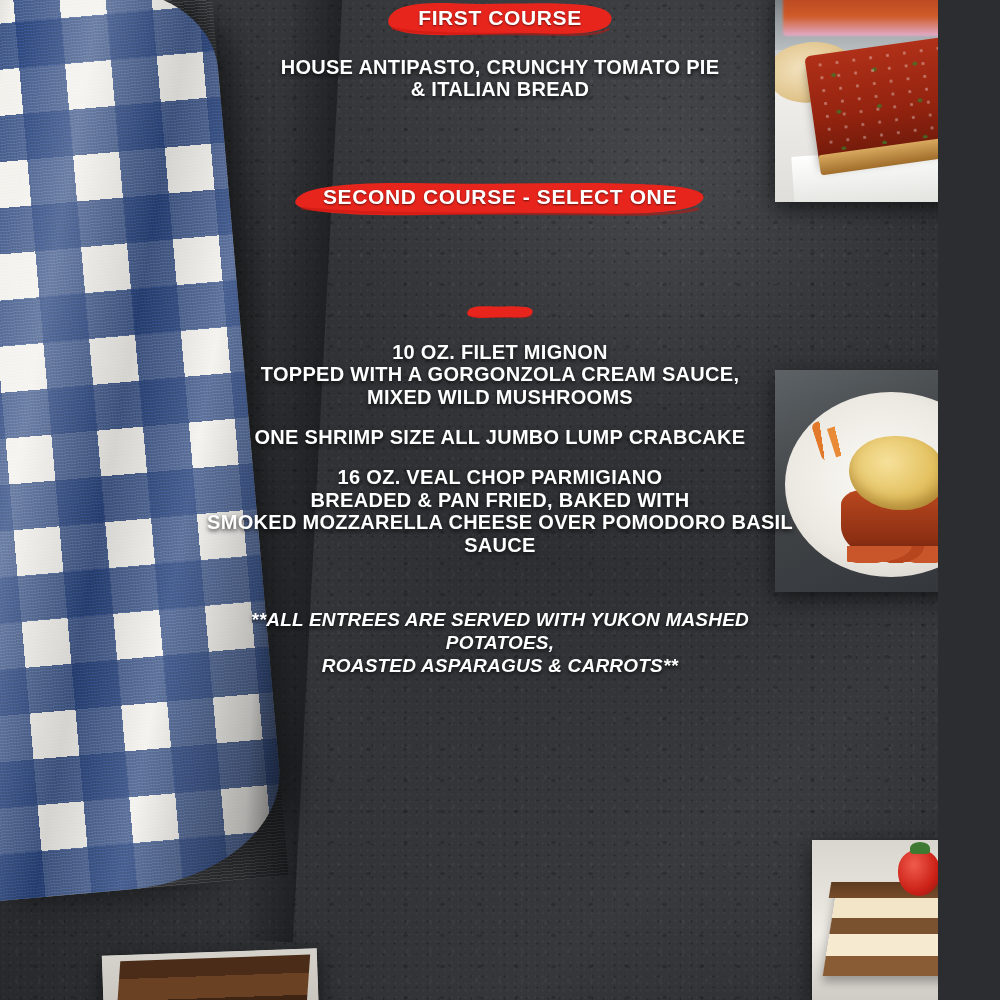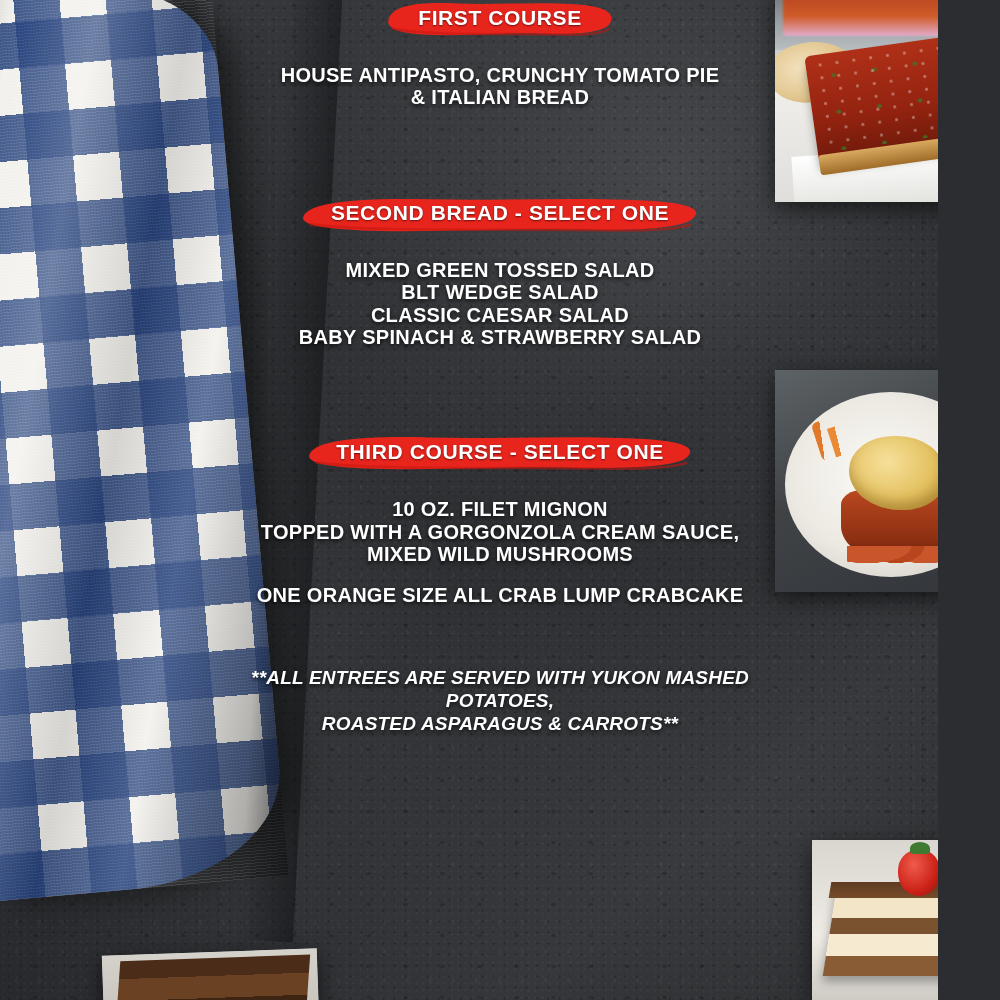--- a/index.html
+++ b/index.html
@@ -276,21 +276,21 @@
     z-index: -1;
   }
   .course-header .brush svg { display: block; width: 100%; height: 100%; }
 
   .dish {
     font-size: 20px;
     font-weight: bold;
     line-height: 1.12;
     letter-spacing: 0.3px;
     text-shadow: 0 2px 4px rgba(0,0,0,0.75);
-    margin: 12px;
+    margin: 4px;
   }
   .dish + .dish { margin-top: 18px; text-align: center; }
 
   .note {
     font-size: 19px;
     font-weight: bold;
     font-style: italic;
     line-height: 1.2;
     letter-spacing: 0.2px;
     text-shadow: 0 2px 4px rgba(0,0,0,0.75);
@@ -370,42 +370,41 @@
     <div class="spacer-md"></div>
 
     <div class="hdr-wrap">
       <div class="course-header">
         <span class="brush">
           <svg viewBox="0 0 300 44" preserveAspectRatio="none" aria-hidden="true">
             <path d="M5,24 C10,8 46,3 98,5 C152,7 208,2 264,7 C290,10 299,17 293,26 C288,37 258,42 204,40 C148,38 94,44 48,41 C18,39 1,34 5,24 Z" fill="#e8251d"></path>
             <path d="M9,34 C59,43 149,39 229,41 C261,42 283,39 291,34" stroke="#c4150f" stroke-width="3" fill="none" opacity="0.55"></path>
           </svg>
         </span>
-        <span>SECOND BREAD - SELECT ONE</span>
+        <span>SECOND COURSE - SELECT ONE</span>
       </div>
     </div>
     <div class="spacer-sm"></div>
-    <p class="dish">MIXED GREEN TOSSED SALAD<br>BLT WEDGE SALAD<br>CLASSIC CAESAR SALAD<br>BABY SPINACH &amp; STRAWBERRY SALAD</p>
 
     <div class="spacer-lg"></div>
     <div class="spacer-md"></div>
 
     <div class="hdr-wrap">
       <div class="course-header">
         <span class="brush">
           <svg viewBox="0 0 300 44" preserveAspectRatio="none" aria-hidden="true">
             <path d="M6,23 C11,7 45,2 97,4 C151,6 207,1 263,6 C289,9 298,16 293,25 C289,36 259,41 205,39 C149,37 95,43 49,40 C19,38 2,33 6,23 Z" fill="#e8251d"></path>
             <path d="M10,33 C60,42 150,38 230,40 C262,41 284,38 292,33" stroke="#c4150f" stroke-width="3" fill="none" opacity="0.55"></path>
           </svg>
         </span>
-        <span>THIRD COURSE - SELECT ONE</span>
       </div>
     </div>
     <div class="spacer-sm"></div>
 
     <p class="dish">10 OZ. FILET MIGNON<br>TOPPED WITH A GORGONZOLA CREAM SAUCE,<br>MIXED WILD MUSHROOMS</p>
-    <p class="dish">ONE ORANGE SIZE ALL CRAB LUMP CRABCAKE</p>
+    <p class="dish">ONE SHRIMP SIZE ALL JUMBO LUMP CRABCAKE</p>
+    <p class="dish">16 OZ. VEAL CHOP PARMIGIANO<br>BREADED &amp; PAN FRIED, BAKED WITH<br>SMOKED MOZZARELLA CHEESE OVER POMODORO BASIL SAUCE</p>
 
     <div class="spacer-md"></div>
     <p class="note">**ALL ENTREES ARE SERVED WITH YUKON MASHED POTATOES,<br>ROASTED ASPARAGUS &amp; CARROTS**</p>
 
   </div>
 </div>
 
 </body></html>

